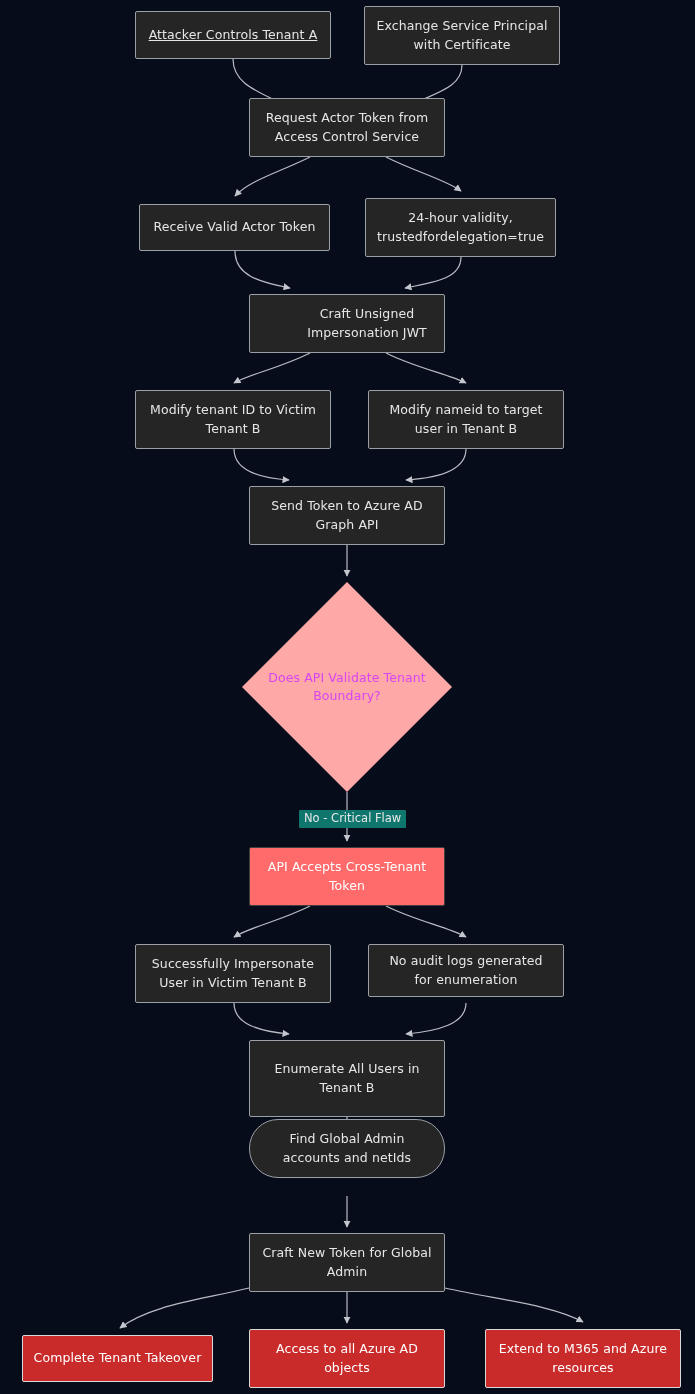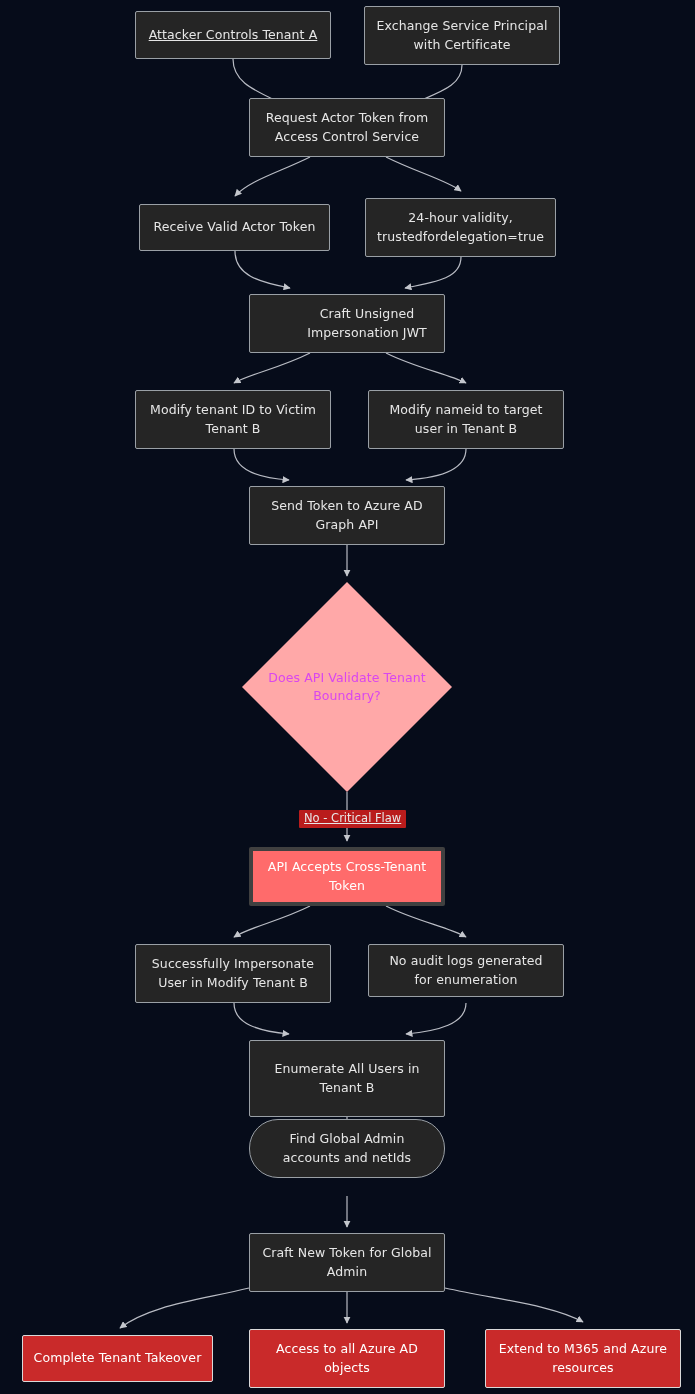--- a/index.html
+++ b/index.html
@@ -62,41 +62,40 @@
     background: #ffa8a8;
     clip-path: polygon(50% 0%, 100% 50%, 50% 100%, 0% 50%);
   }
   .n-decision .lbl {
     position: relative;
     z-index: 2;
   }
   
   .n-alert {
     background: #ff6b6b;
-    border: 4px solid #404040;
+    border: 1px solid #404040;
     border-radius: 2px;
     color: #ffffff;
   }
   
   .n-impact {
     background: #c92a2a;
     border: 1px solid #d9d9d9;
     border-radius: 2px;
     color: #ffffff;
   }
   .edge-label {
     position: absolute;
-    background: #b91c1c;
+    background: #0f766e;
     color: #e8e8e8;
     font-size: 11.5px;
     padding: 2px 5px;
     border-radius: 1px;
     white-space: nowrap;
     line-height: 1.2;
-    text-decoration: underline;
   }
 </style>
 </head>
 <body>
 
 <div id="stage">
 
   <svg id="edges" viewBox="0 0 695 1394" width="695" height="1394">
     <defs>
       <marker id="arrow" viewBox="0 0 10 10" refX="9" refY="5" markerWidth="6" markerHeight="6" orient="auto-start-reverse">
@@ -198,21 +197,21 @@
 Boundary?</span>
   </div>
 
   <div class="node n-alert" style="left:249px; top:847px; width:196px; height:59px;">
     <span class="lbl">API Accepts Cross-Tenant
 Token</span>
   </div>
 
   <div class="node n-dark" style="left:135px; top:944px; width:196px; height:59px;">
     <span class="lbl">Successfully Impersonate
-User in Modify Tenant B</span>
+User in Victim Tenant B</span>
   </div>
 
   <div class="node n-dark" style="left:368px; top:944px; width:196px; height:53px;align-items:center;">
     <span class="lbl">No audit logs generated
 for enumeration</span>
   </div>
 
   <div class="node n-dark" style="left:249px; top:1040px; width:196px; height:77px;">
     <span class="lbl">Enumerate All Users in
 Tenant B</span>

